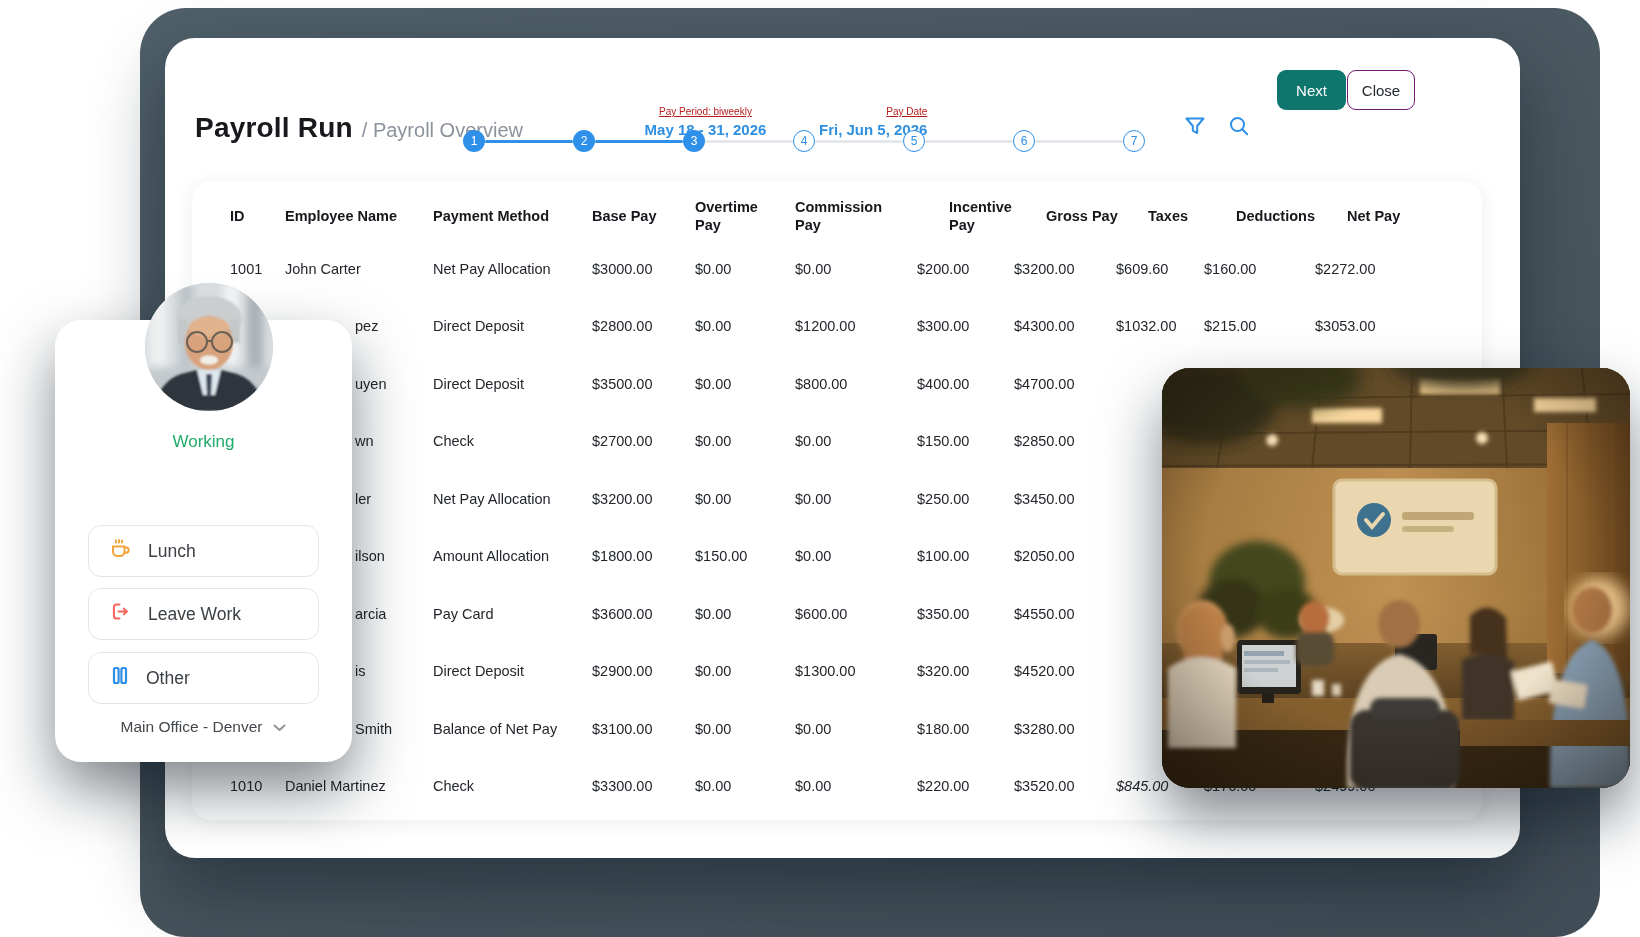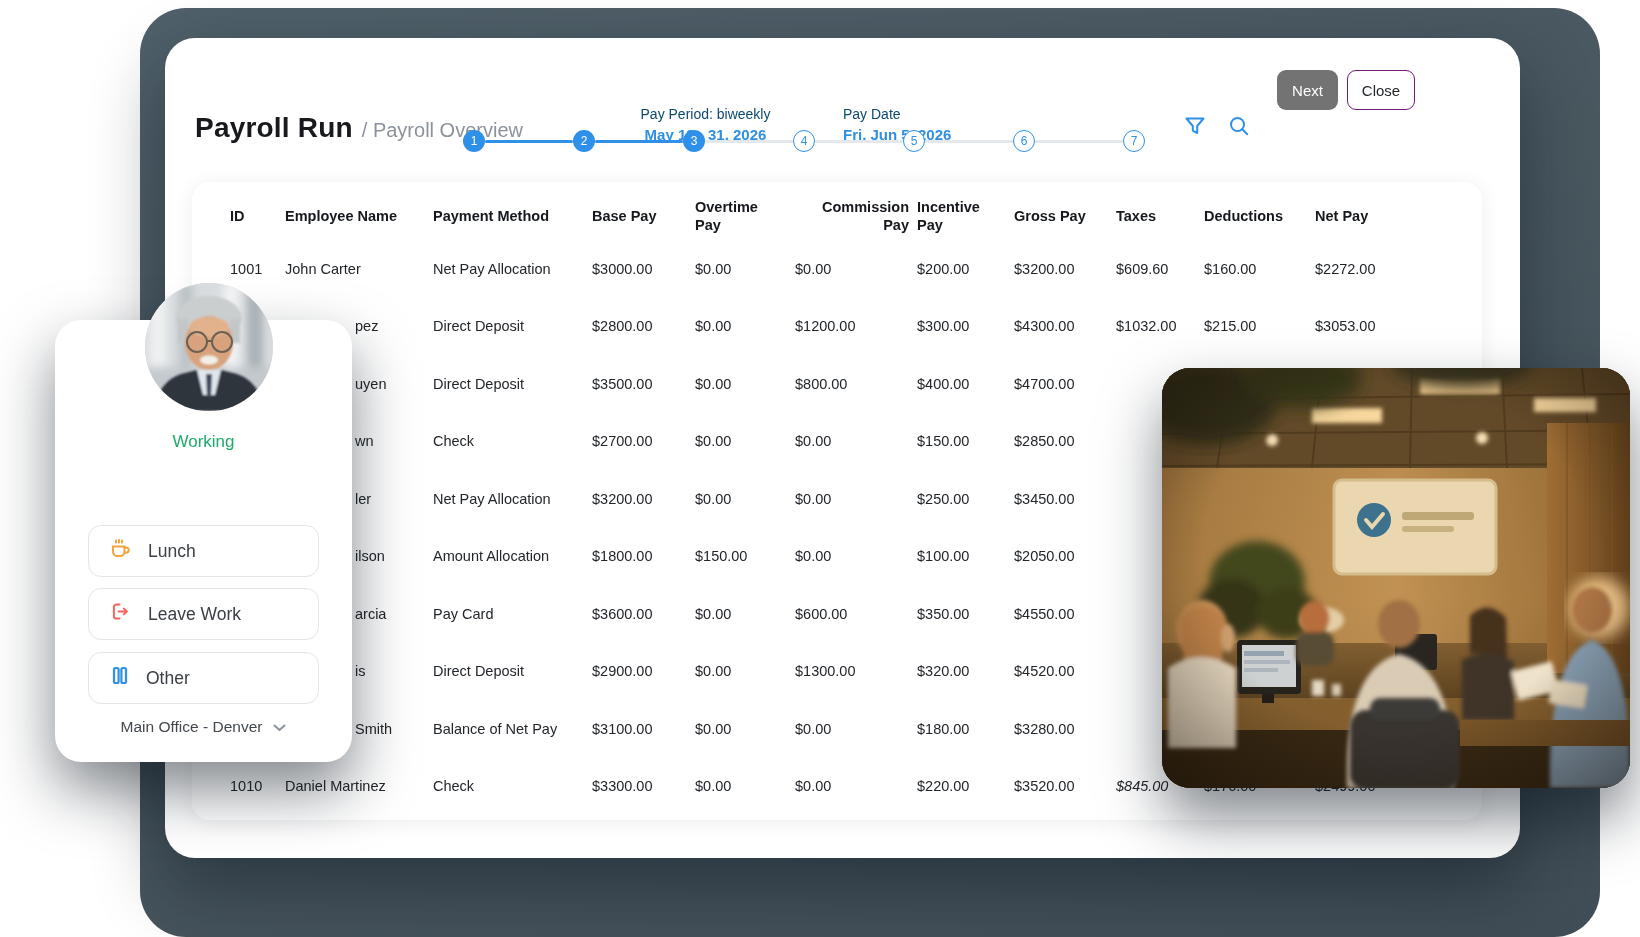--- a/index.html
+++ b/index.html
@@ -15,32 +15,32 @@
   .window { position:absolute; left:165px; top:38px; width:1355px; height:820px;
             background:#ffffff; border-radius:30px;
             box-shadow:0 30px 70px rgba(10,22,32,.45); z-index:2; }
 
   .title-wrap { position:absolute; left:30px; top:74px; display:flex; gap:9px; align-items:baseline; }
   .app-title { font-size:28px; font-weight:700; color:#17191d; letter-spacing:.2px; }
   .app-sub   { font-size:20px; font-weight:400; color:#8b929c; }
 
   .kv { position:absolute; top:68px; }
   .kv-period { left:458px; width:165px; text-align:center; }
-  .kv-date   { left:678px; text-align:left; }
-  .kv-label { font-size:14px; color:#0c4a6e; }
+  .kv-date   { left:654px; text-align:right; }
+  .kv-label { font-size:10px; color:#b91c1c;text-decoration:underline; }
   .kv-value { font-size:15px; font-weight:700; color:#2f8fe0; margin-top:4px; }
 
   .iconbtn { position:absolute; top:70px; width:36px; height:36px; display:flex;
              align-items:center; justify-content:center; cursor:pointer; background:none; border:none; }
   .iconbtn.filter { left:1012px; }
   .iconbtn.search { left:1056px; }
 
   .btn { position:absolute; top:32px; height:40px; border-radius:9px; font-size:15px;
          font-family:"Liberation Sans", sans-serif; cursor:pointer; }
-  .btn-next  { left:1112px; width:61px; background:#737373; border:none; color:#fff; }
+  .btn-next  { left:1112px; width:69px; background:#0f766e; border:none; color:#fff; }
   .btn-close { left:1182px; width:68px; background:#fff; border:1px solid #701a75; color:#24282d; }
 
   
   .stepper { position:absolute; left:298px; top:92px; display:flex; align-items:center; }
   .step { width:22px; height:22px; border-radius:50%; background:#fff; border:1.5px solid #2e90e8;
           color:#2e90e8; font-size:12px; display:flex; align-items:center; justify-content:center;
           flex:none; font-weight:500; cursor:pointer; }
   .step.done { background:#2e90e8; color:#fff; border:none; }
   .connector { width:88px; height:3px; background:#e4e7eb; border-radius:2px; flex:none; }
   .connector.done { background:#2e90e8; }
@@ -131,22 +131,22 @@
       <div class="step">7</div>
     </div>
 
   <div class="tablecard">
     <div class="thead" id="thead">
         <div class="th" style="width: 55px;">ID</div>
         <div class="th" style="width: 148px;">Employee Name</div>
         <div class="th" style="width: 159px;">Payment Method</div>
         <div class="th" style="width: 103px;">Base Pay</div>
         <div class="th" style="width: 100px;">Overtime Pay</div>
-        <div class="th" style="width: 122px; text-align: right;">Commission Pay</div>
-        <div class="th" style="width: 97px;">Incentive Pay</div>
+        <div class="th" style="width: 122px;">Commission Pay</div>
+        <div class="th" style="width: 97px; margin-left: 32px;">Incentive Pay</div>
         <div class="th" style="width: 102px;">Gross Pay</div>
         <div class="th" style="width: 88px;">Taxes</div>
         <div class="th" style="width: 111px;">Deductions</div>
         <div class="th" style="width: 120px;">Net Pay</div>
       </div>
     <div id="tbody">
         <div class="tr">
           <div class="td" style="width: 55px;">1001</div>
           <div class="td" style="width: 148px;">John Carter</div>
           <div class="td" style="width: 159px;">Net Pay Allocation</div>

